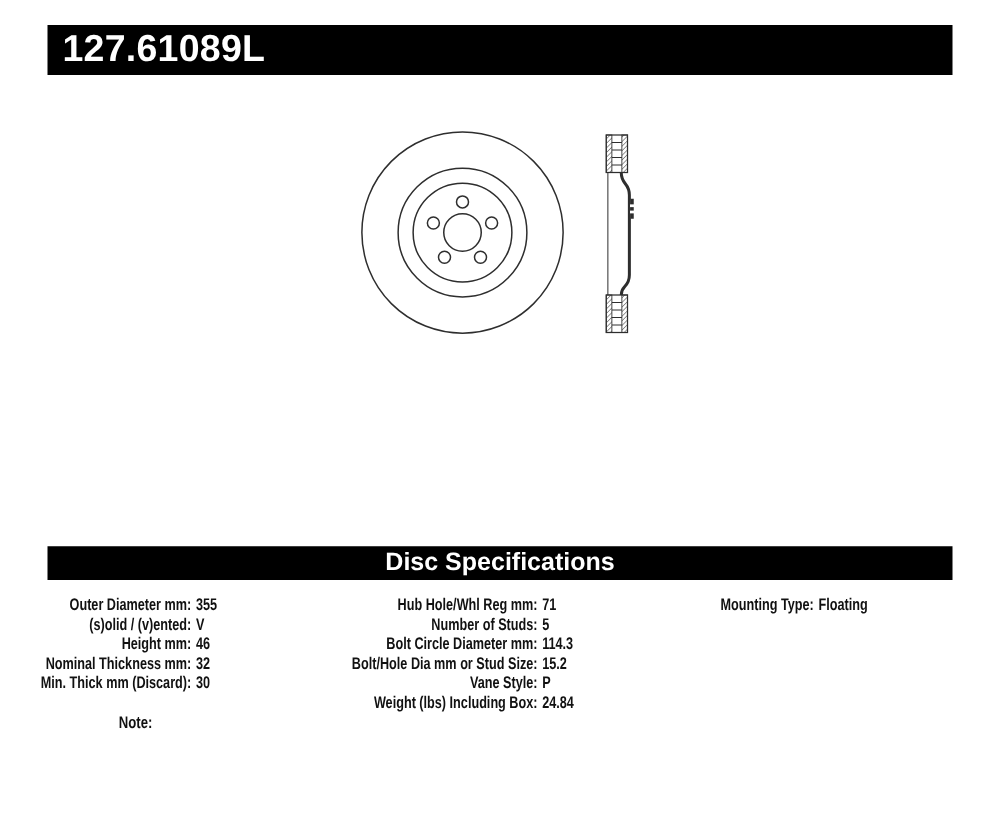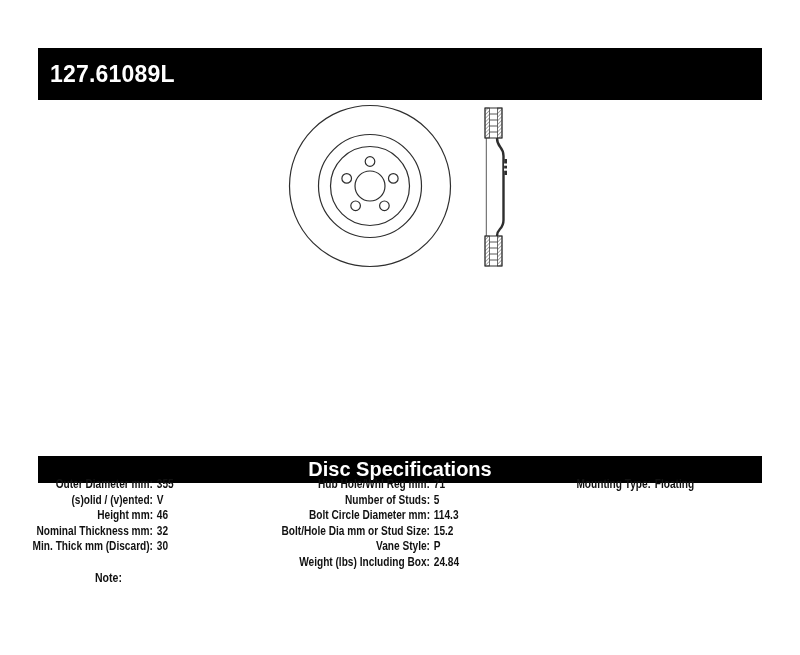--- a/index.html
+++ b/index.html
@@ -13,31 +13,30 @@
   .bar {
     position: absolute;
     left: 38px;
     width: 724px;
     background: #000000;
     color: #ffffff;
     font-weight: bold;
     box-sizing: border-box;
   }
   .topbar {
-    top: 20px; height: 52px;
+    top: 20px; height: 40px;
     display: flex;
     justify-content: space-between;
     align-items: center;
     padding: 0 15px 0 12px;
-    font-size: 23px;
+    font-size: 30px;
     letter-spacing: 0.2px;
-    margin-top: 28px;
   }
   .specbar {
-    top: 456px; height: 27px;
+    top: 437px; height: 27px;
     display: flex;
     justify-content: center;
     align-items: center;
     font-size: 20px;
   }
   .drawing-front {
     position: absolute; left: 288px; top: 104px;
     width: 164px; height: 164px;
   }
   .drawing-side {

